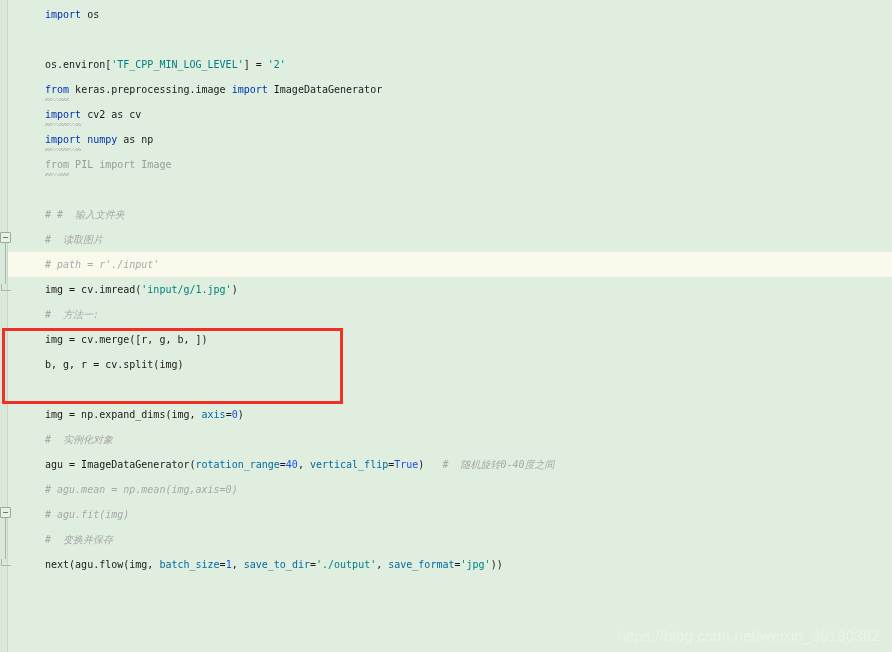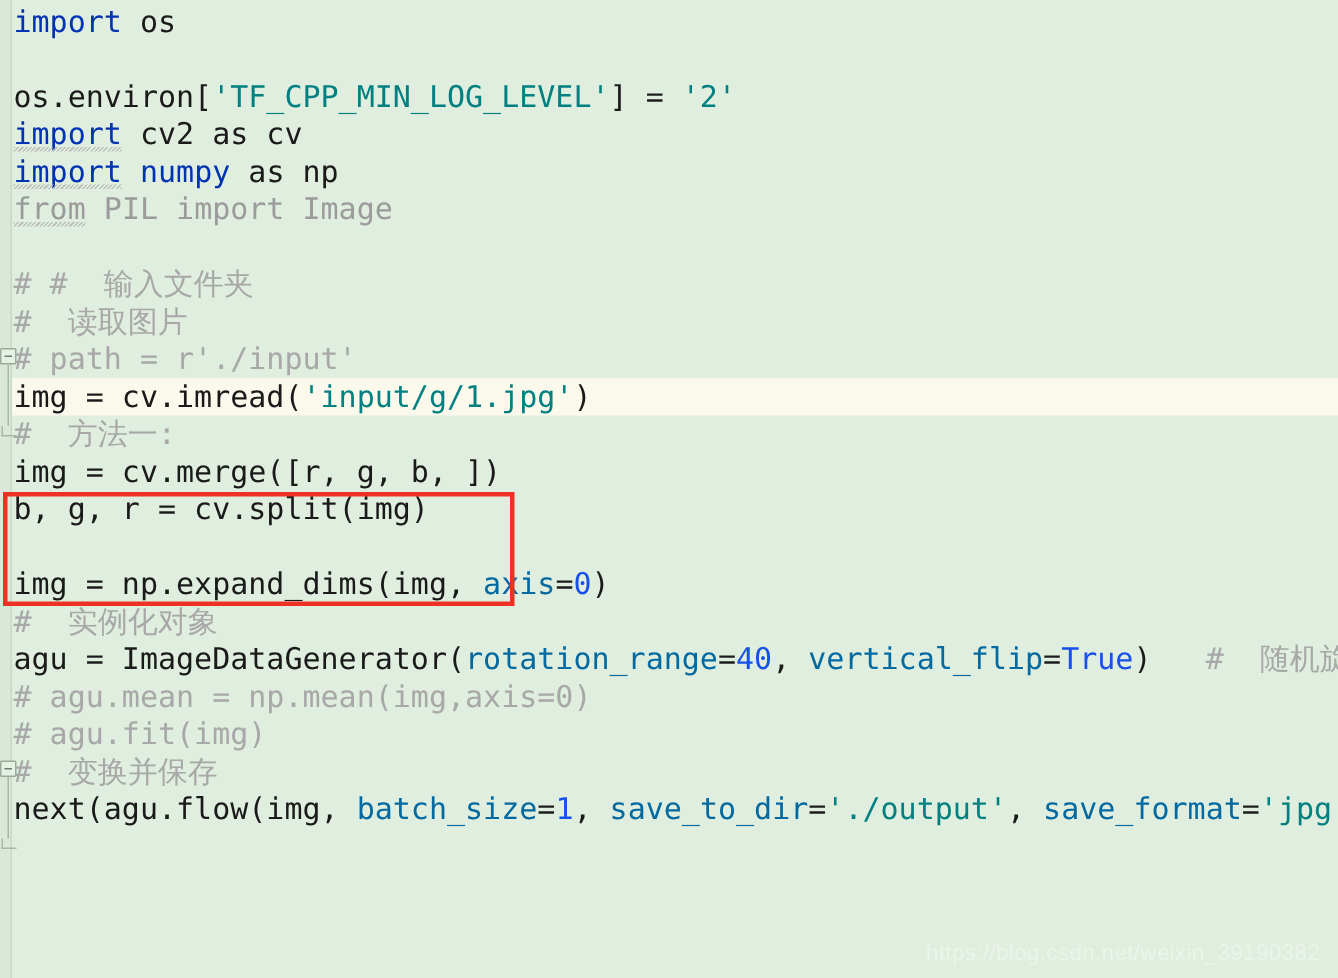--- a/index.html
+++ b/index.html
@@ -68,34 +68,35 @@
     width: 892px;
     height: 652px;
     z-index: 3;
     padding-top: 2px;
     box-sizing: border-box;
   }
   .line {
     position: relative;
     height: 25px;
     line-height: 25px;
-    padding-left: 9px;
+    padding-left: 23px;
     white-space: pre;
-    font-size: 20px;
+    font-size: 10px;
     letter-spacing: 0px;
+    margin-left: 22px;
   }
   .line.blank { }
 
   
   .kw        { color: #0033b3; }            
   .plain     { color: #1a1a1a; }            
   .str       { color: #008080; }            
   .num       { color: #1750eb; }            
   .named     { color: #0369a1; }            
-  .cmt       { color: #a8a8a8; }   
+  .cmt       { color: #a8a8a8; font-style: italic; }   
   .dim       { color: #9b9b9b; }            
   .link      { color: #0033b3; }
 
   
   .squig {
     position: relative;
     display: inline-block;
   }
   .squig::after {
     content: "";
@@ -198,20 +199,21 @@
         <div class="fold-box"></div>
         <div class="fold-line" style="height: 41px;"></div>
         <div class="fold-end" style="top: 52px;"></div>
       </div>
     </div>
 
   <div id="code">
       <div class="line"><span class="kw">import</span><span class="plain"> os</span></div>
       <div class="line blank">&nbsp;</div>
       <div class="line"><span class="plain">os.environ[</span><span class="str">'TF_CPP_MIN_LOG_LEVEL'</span><span class="plain">] = </span><span class="str">'2'</span></div>
+      <div class="line"><span class="kw squig">from</span><span class="plain"> keras.preprocessing.image </span><span class="kw">import</span><span class="plain"> ImageDataGenerator</span></div>
       <div class="line"><span class="kw squig">import</span><span class="plain"> cv2 as cv</span></div>
       <div class="line"><span class="kw squig">import</span><span class="plain"> </span><span class="link">numpy</span><span class="plain"> as np</span></div>
       <div class="line"><span class="dim squig">from</span><span class="dim"> PIL import Image</span></div>
       <div class="line blank">&nbsp;</div>
       <div class="line"><span class="cmt"># #  输入文件夹</span></div>
       <div class="line"><span class="cmt">#  读取图片</span></div>
       <div class="line"><span class="cmt"># path = r'./input'</span></div>
       <div class="line"><span class="plain">img = cv.imread(</span><span class="str">'input/g/1.jpg'</span><span class="plain">)</span></div>
       <div class="line"><span class="cmt">#  方法一:</span></div>
       <div class="line"><span class="plain">img = cv.merge([r, g, b, ])</span></div>

